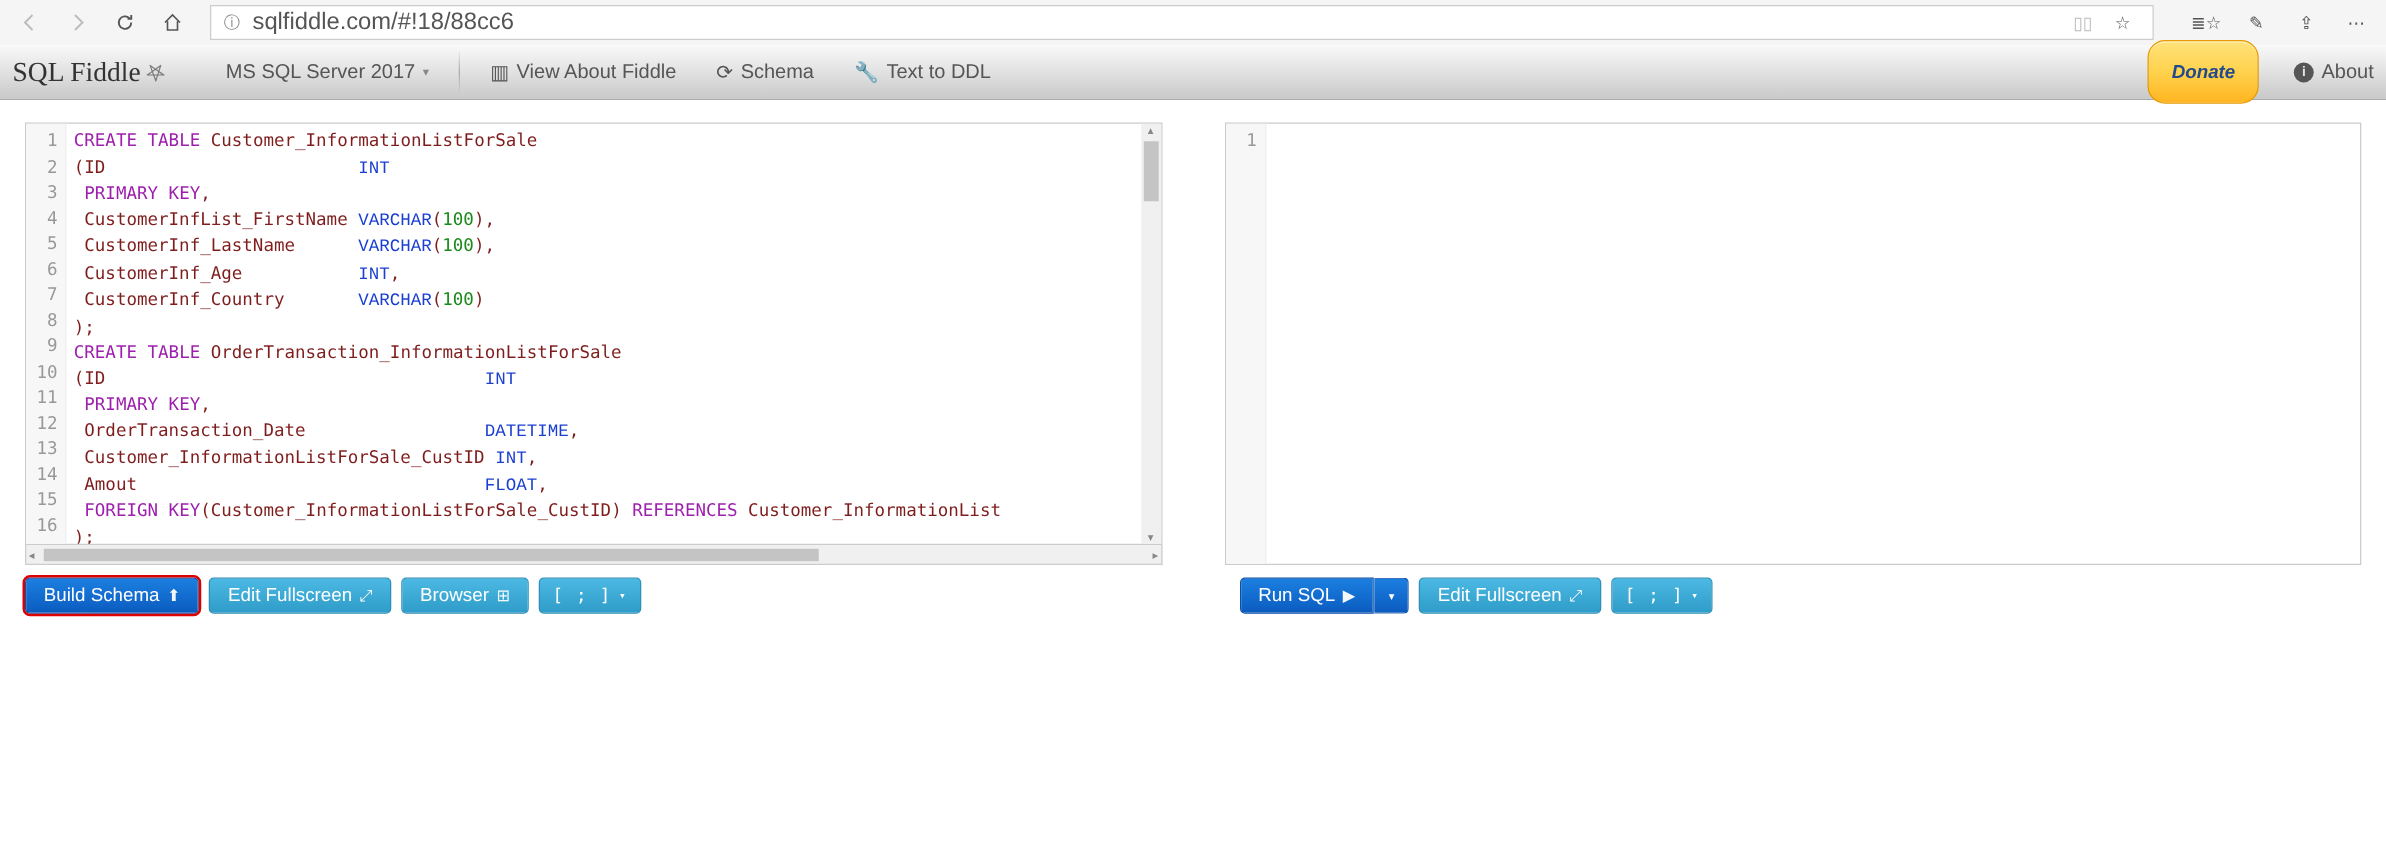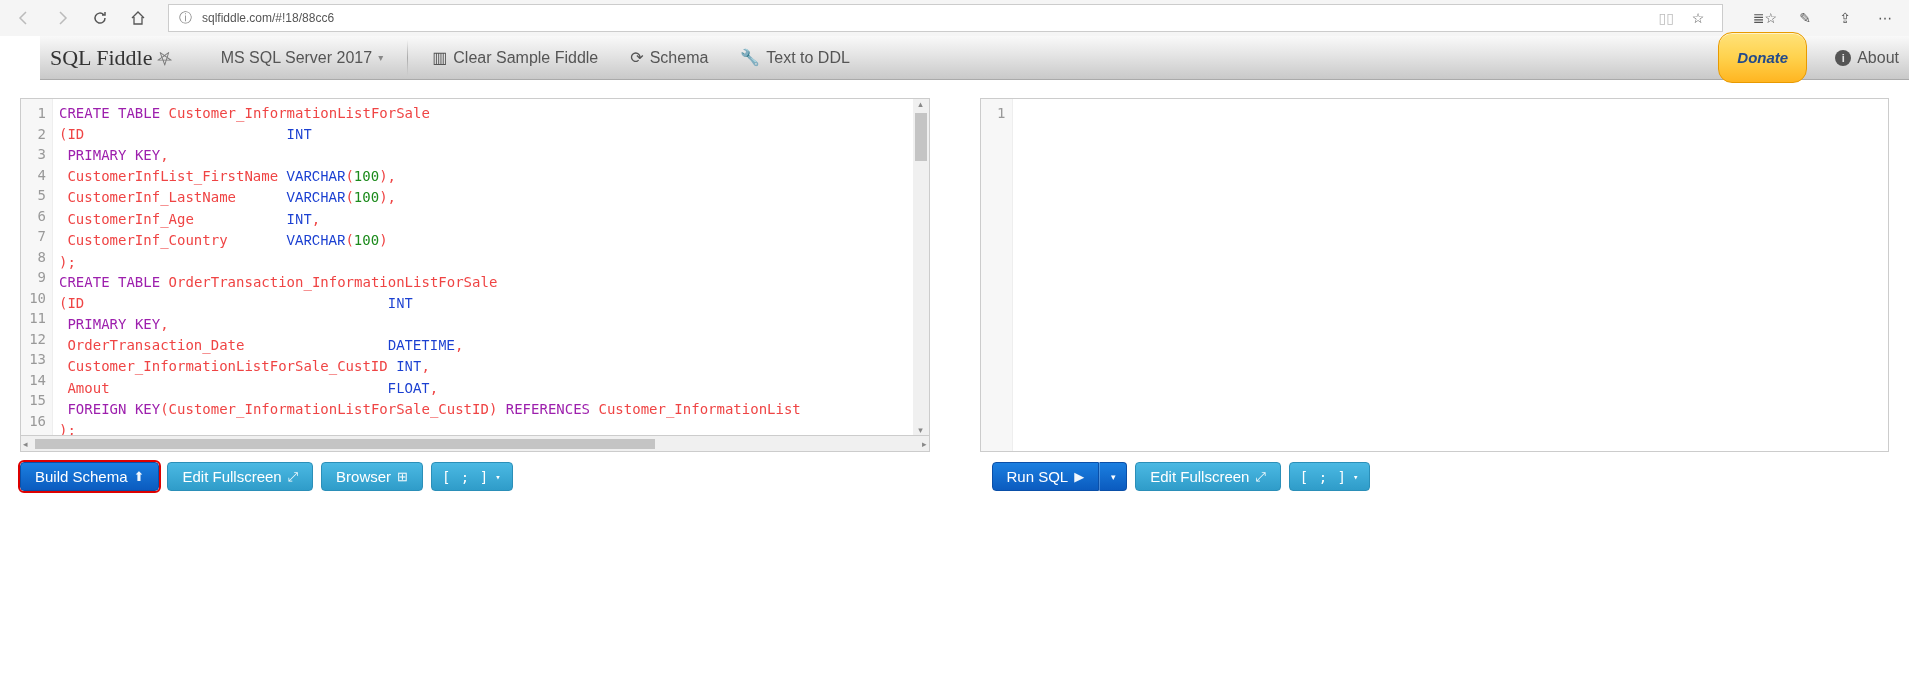--- a/index.html
+++ b/index.html
@@ -35,34 +35,33 @@
     border: 1px solid #ccc;
     background: #fff;
     display: flex;
     align-items: center;
     padding: 0 10px;
     gap: 10px;
     color: #555;
     margin: 0 8px;
   }
   .url-bar .info-icon { color: #888; font-size: 13px; }
-  .url-bar .url-text { font-size: 12px; color: #555; flex:1; }
+  .url-bar .url-text { font-size: 19px; color: #555; flex:1; }
   .star-btn { width: 28px; text-align:center; color:#555; }
   .right-chrome { display:flex; gap:8px; padding-left:12px; }
 
   
   .topnav {
     height: 44px;
     background: linear-gradient(to bottom, #f9f9f9 0%, #e4e4e4 45%, #c9c9c9 100%);
     border-bottom: 1px solid #aaa;
     display: flex;
     align-items: center;
     padding: 0 10px;
     gap: 4px;
-    margin-left: 40px;
   }
   .brand {
     font-family: Georgia, 'Times New Roman', serif;
     font-size: 22px;
     color: #333;
     display: flex;
     align-items: center;
     gap: 4px;
     padding-right: 30px;
   }
@@ -165,21 +164,21 @@
   .scroll-h::after { content:"▸"; position:absolute; right:2px; font-size:9px; color:#888;}
   .scroll-h-thumb {
     position:absolute; left:14px; height:10px; top:3px; width:620px;
     background:#c4c4c4;
   }
 
   
   .kw  { color: #9d1fad; }  
   .tp  { color: #1a3fd1; font-family: Liberation Mono, monospace; }  
   .num { color: #1b8a1b; text-align: center; }  
-  .pn  { color: #ef4444; }     
+  .pn  { color: #7f1d1d; }     
 
   
   .btn-row {
     display: flex;
     gap: 8px;
     margin-top: 10px;
   }
   .btn {
     background: #3daed9;
     background: linear-gradient(to bottom, #4bb9e3, #2f9cc9);
@@ -271,21 +270,21 @@
 
   <div class="nav-item">
     <span>MS SQL Server 2017</span>
     <span style="font-size:10px;color:#888;">▾</span>
   </div>
 
   <div class="nav-divider"></div>
 
   <div class="nav-item">
     <span>▥</span>
-    <span>Clear Sample Fiddle</span>
+    <span>View About Fiddle</span>
   </div>
   <div class="nav-item">
     <span>⟳</span>
     <span>Schema</span>
   </div>
   <div class="nav-item">
     <span>🔧</span>
     <span>Text to DDL</span>
   </div>
 

